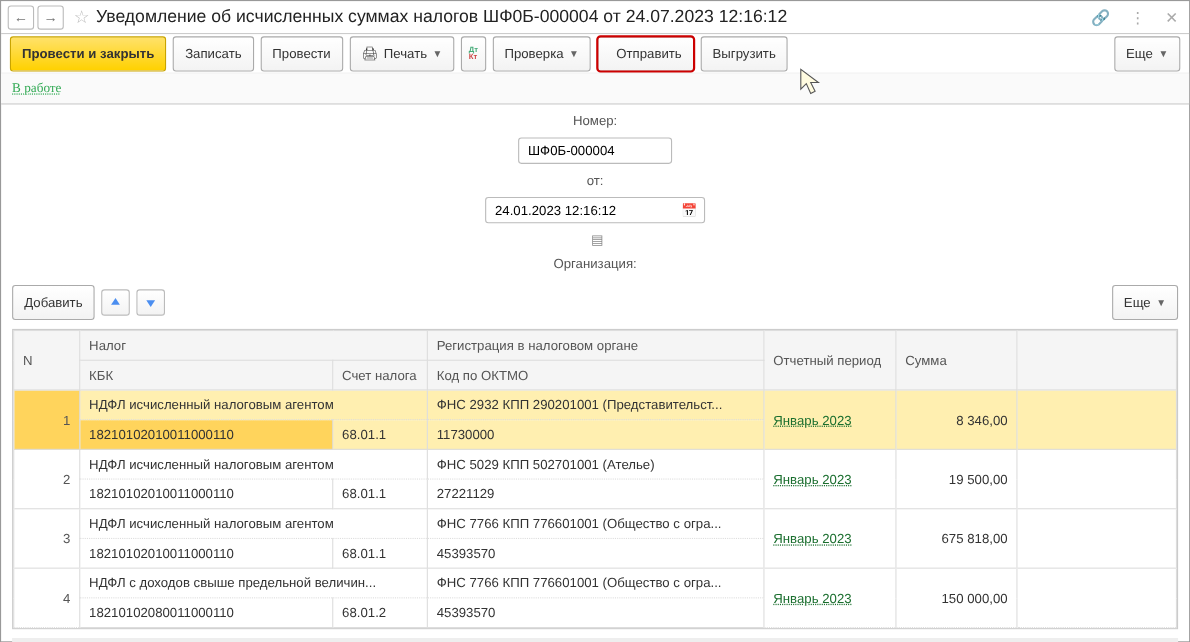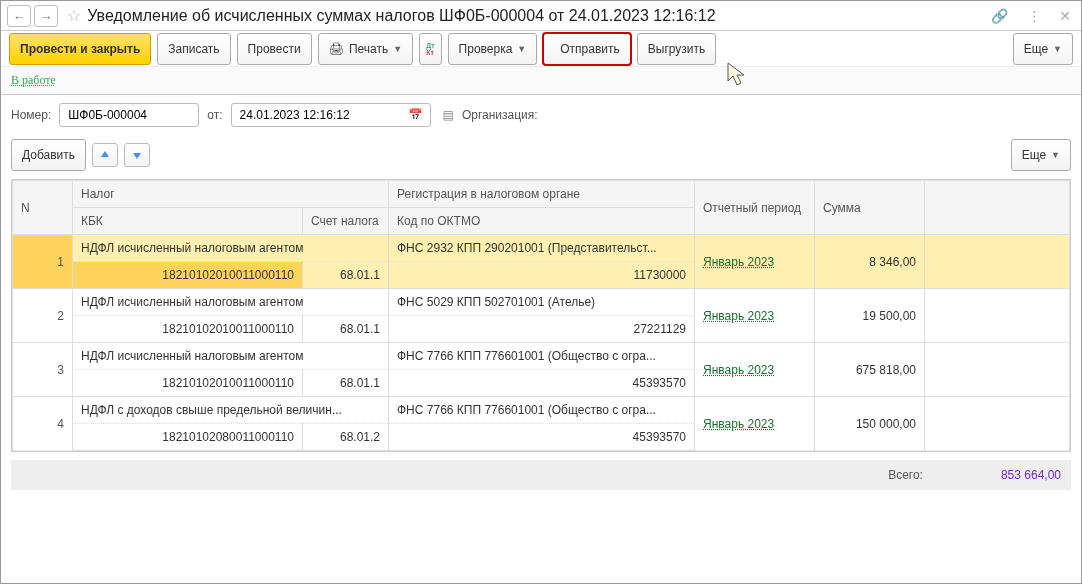--- a/index.html
+++ b/index.html
@@ -27,21 +27,21 @@
   .btn .caret { font-size: 9px; color: #666; }
   .spacer { flex: 1; }
   .highlighted { outline: 2px solid #c00; outline-offset: -1px; padding-left: 16px; }
   .dktk { display: flex; flex-direction: column; font-size: 7px; line-height: 7px; font-weight: bold; }
   .dktk .d { color: #4a7; }
   .dktk .k { color: #c44; }
   
   .statusrow { padding: 6px 10px; border-bottom: 1px solid #ccc; background: #fafafa; font-family: Liberation Serif, serif; }
   .statusrow a { color: #3a5; text-decoration: underline dotted; }
   
-  .fields { display: flex; align-items: center; gap: 8px; padding: 8px 10px; }
+  .fields { display: flex; align-items: center; gap: 8px; padding: 8px 10px; flex-direction: column; }
   .flabel { color: #555; }
   .input { height: 24px; border: 1px solid #bbb; border-radius: 3px; padding: 0 6px; background: #fff; display: flex; align-items: center; }
   .input input { border: none; outline: none; font-family: inherit; font-size: 12px; width: 100%; background: transparent; }
   .inp-num { width: 140px; }
   .inp-date { width: 200px; display: flex; align-items: center; }
   .inp-date .cal { color: #666; font-size: 12px; margin-left: 4px; cursor: pointer; }
   .inp-org { width: 430px; display: flex; align-items: center; }
   .sq-btn { width: 18px; height: 22px; border: 1px solid #bbb; border-left: none; border-radius: 0 3px 3px 0; background: #f7f7f7; display: inline-flex; align-items: center; justify-content: center; font-size: 10px; cursor: pointer; }
   .sq-btn.detached { border-left: 1px solid #bbb; border-radius: 3px; margin-left: 3px; }
   .little-icon { font-size: 12px; color: #888; margin-left: 4px; }
@@ -57,21 +57,21 @@
   col.ctax { width: 230px; }
   col.cacct { width: 86px; }
   col.creg { width: 306px; }
   col.cper { width: 120px; }
   col.csum { width: 110px; }
   col.cextra { }
   td.n { text-align: right; color: #555; }
   td.sum { text-align: right; }
   td.period a { color: #1a6e2e; text-decoration: underline dotted; }
   tr.r1 td { border-bottom-style: dotted; }
-  tr.r2 td { border-top: none; text-align: right; }
+  tr.r2 td { border-top: none; }
   tbody.sel tr td { background: #ffefb0; }
   tbody.sel tr td:first-child { background: #ffd45c; }
   
   .totalrow { margin: 8px 10px 0 10px; display: flex; align-items: center; background: #eee; height: 30px; padding: 0 10px; gap: 28px; }
   .totalrow .lbl { margin-left: auto; color: #555; margin-right: 50px; }
   .totalrow .val { color: #6d28d9; }
   
   .commentrow { position: absolute; left: 10px; right: 10px; bottom: 8px; display: flex; align-items: center; gap: 8px; }
   .commentrow .input { flex: 1; }
   
@@ -79,21 +79,21 @@
 </style>
 </head>
 <body>
 
 <div class="window">
 
   <div class="titlebar">
     <div class="navbtn">←</div>
     <div class="navbtn">→</div>
     <span class="star">☆</span>
-    <div class="title">Уведомление об исчисленных суммах налогов ШФ0Б-000004 от 24.01.2023 12:16:12</div>
+    <div class="title">Уведомление об исчисленных суммах налогов ШФ0Б-000004 от 24.07.2023 12:16:12</div>
     <div class="titlebar-right">
       <span class="tb-icon">🔗</span>
       <span class="tb-icon">⋮</span>
       <span class="tb-icon">✕</span>
     </div>
   </div>
 
   <div class="toolbar">
     <div class="btn primary">
         <span>Провести и закрыть</span>

